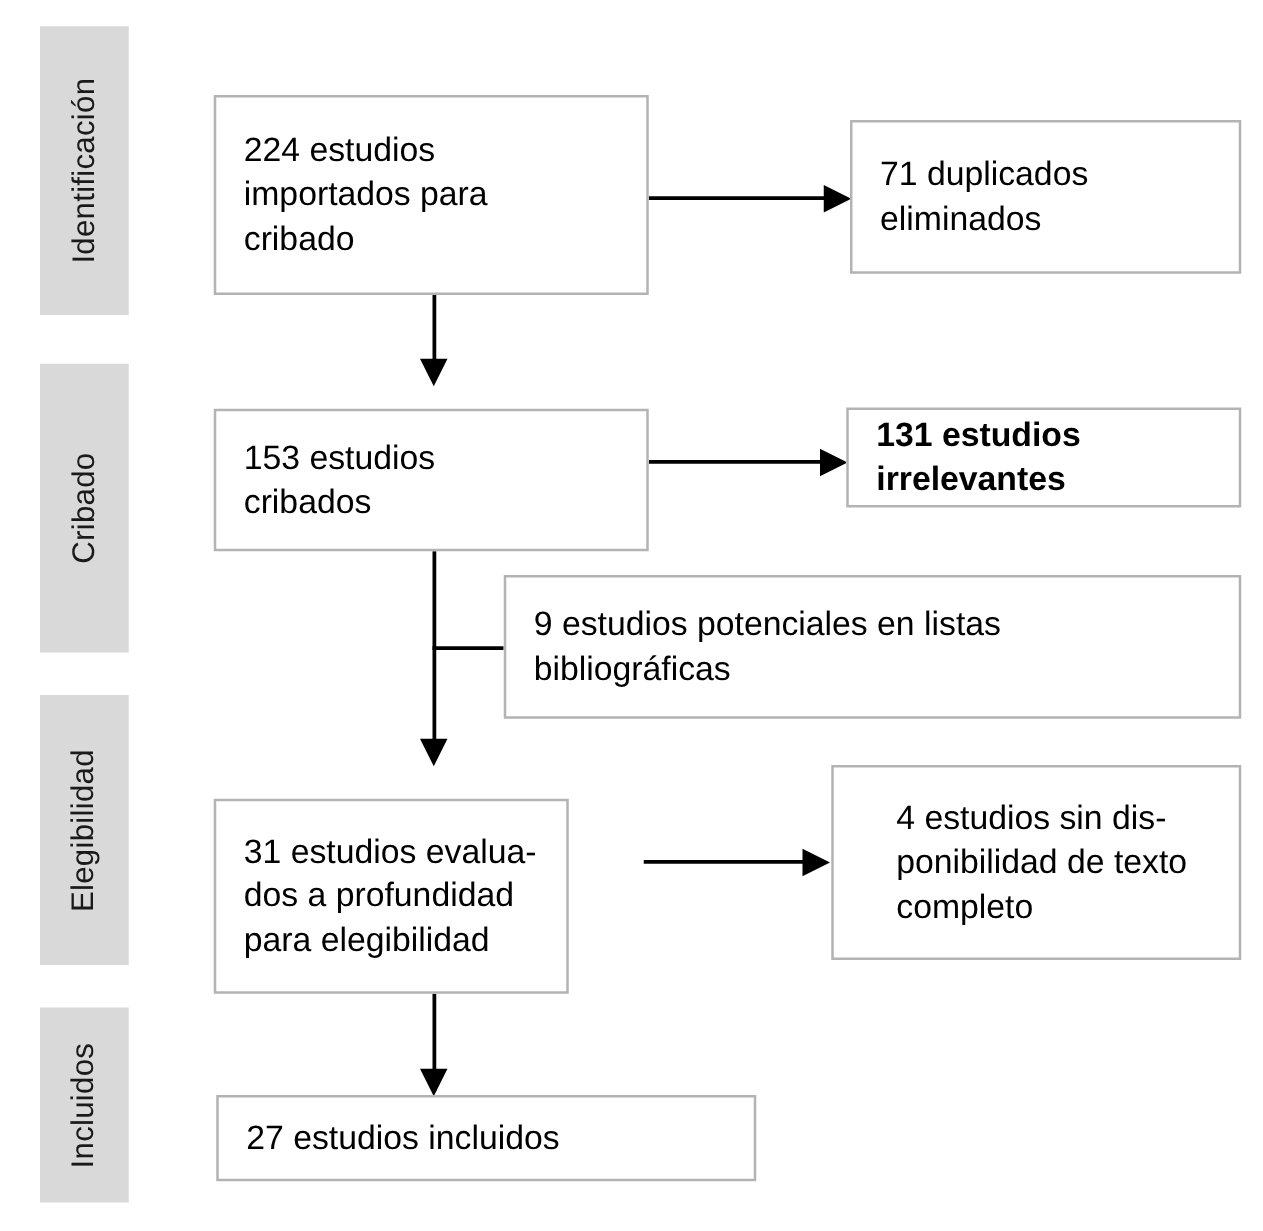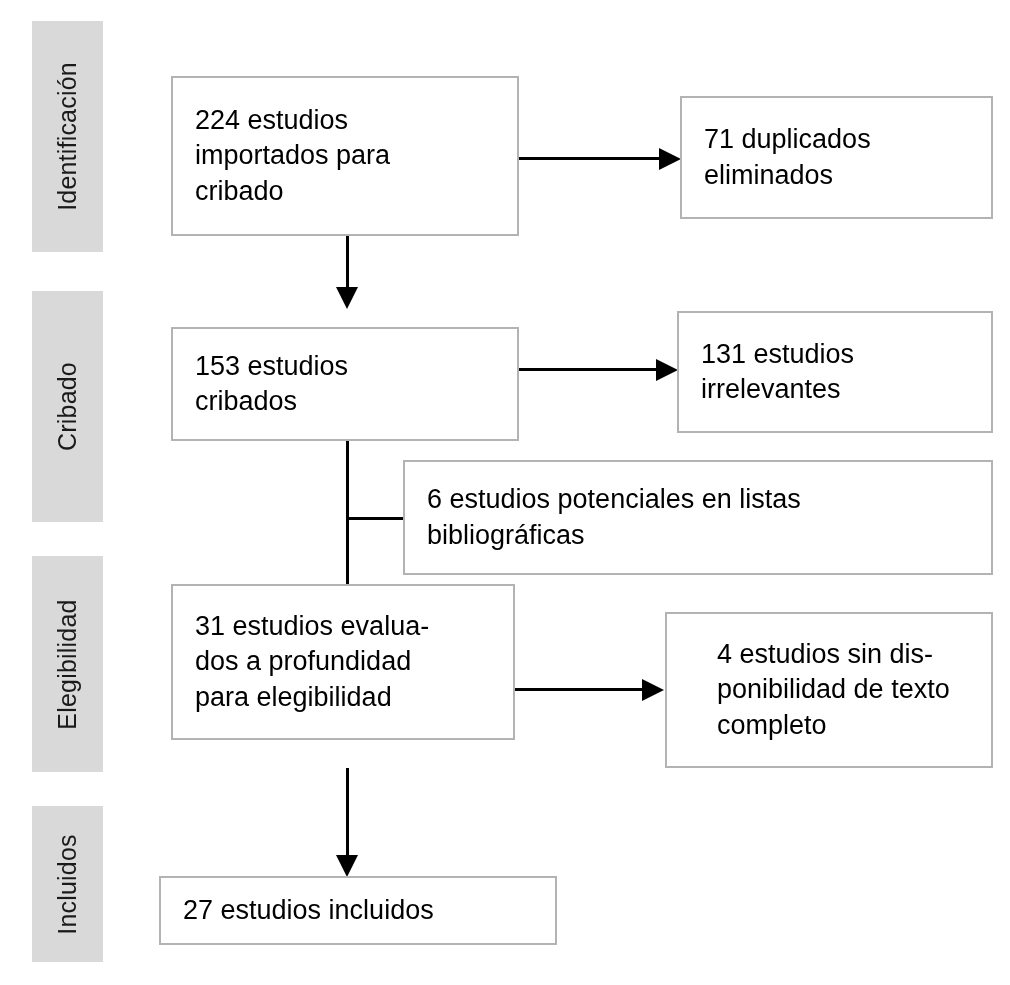--- a/index.html
+++ b/index.html
@@ -131,39 +131,39 @@
   <div class="flow-box" style="left:680px; top:96px; width:313px; height:123px;">
     <div class="box-text">71  duplicados
 eliminados</div>
   </div>
 
   <div class="flow-box" style="left:171px; top:310px; width:348px; height:114px;margin-top:17px;">
     <div class="box-text">153  estudios
 cribados</div>
   </div>
 
-  <div class="flow-box" style="left:677px; top:311px; width:316px; height:122px;">
+  <div class="flow-box" style="left:677px; top:326px; width:316px; height:80px;font-weight:bold;">
     <div class="box-text">131  estudios
 irrelevantes</div>
   </div>
 
   <div class="flow-box" style="left:403px; top:460px; width:590px; height:115px;">
-    <div class="box-text">6 estudios potenciales en listas
+    <div class="box-text">9 estudios potenciales en listas
 bibliográficas</div>
   </div>
 
-  <div class="flow-box" style="left:171px; top:584px; width:344px; height:156px;">
+  <div class="flow-box" style="left:171px; top:639px; width:284px; height:156px;">
     <div class="box-text">31 estudios evalua-
 dos a profundidad
 para  elegibilidad</div>
   </div>
 
   <div class="flow-box" style="left:665px; top:612px; width:328px; height:156px;padding-left:28px;">
     <div class="box-text">4 estudios sin dis-
 ponibilidad de texto
 completo</div>
   </div>
 
-  <div class="flow-box" style="left:159px; top:876px; width:398px; height:69px;">
+  <div class="flow-box" style="left:173px; top:876px; width:432px; height:69px;">
     <div class="box-text">27 estudios incluidos</div>
   </div>
 
 </div>
 
 </body></html>

